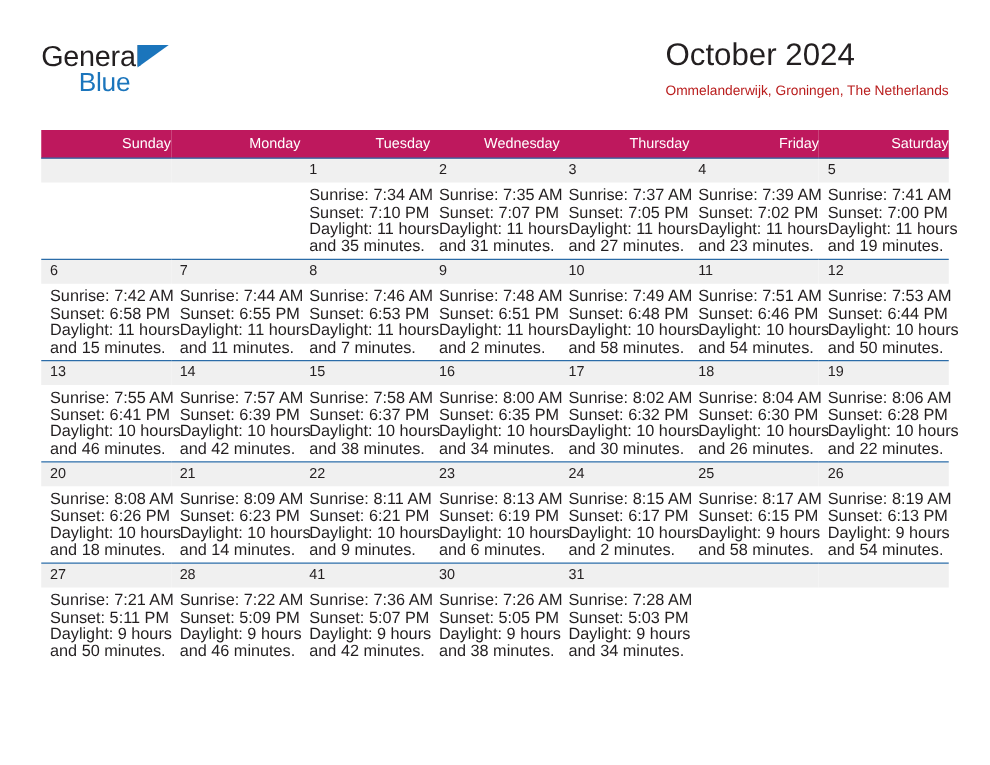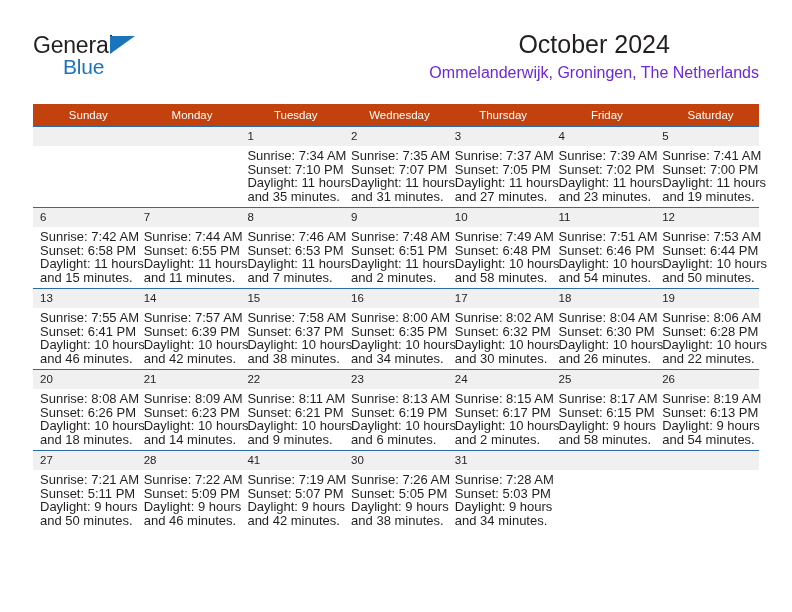--- a/index.html
+++ b/index.html
@@ -61,51 +61,51 @@
     font-size: 21px;
     letter-spacing: -0.2px;
     color: #1b75bc;
     line-height: 26px;
   }
 
   .title-wrap {
     position: absolute;
     right: 0;
     top: 0;
-    text-align: center;
+    text-align: left;
   }
   .cal-title {
     font-size: 25px;
     color: #231f20;
     line-height: 32px;
     white-space: nowrap;
   }
   .cal-subtitle {
-    font-size: 16px;
-    color: #6d28d9;
+    font-size: 11px;
+    color: #b91c1c;
     line-height: 20px;
     margin-top: 3px;
     white-space: nowrap;
   }
 
   
   .calendar {
     position: absolute;
     left: 33px;
     top: 104px;
     width: 726px;
     border-collapse: collapse;
     table-layout: fixed;
   }
   .calendar th {
-    background: #c2410c;
+    background: #be185d;
     color: #ffffff;
     font-size: 11.5px;
     font-weight: normal;
-    text-align: center;
+    text-align: right;
     padding: 5px 0 5px 7px;
     height: 12px;
     border: none;
   }
   .calendar td {
     vertical-align: top;
     padding: 0;
     border: none;
     border-top: 1px solid #2b6ca8;
     height: 80px;
@@ -437,21 +437,21 @@
             <div class="cellbody">
               <div>Sunrise: 7:22 AM</div>
               <div>Sunset: 5:09 PM</div>
               <div>Daylight: 9 hours</div>
               <div>and 46 minutes.</div>
             </div>
           </td>
           <td>
             <div class="daynum">41</div>
             <div class="cellbody">
-              <div>Sunrise: 7:19 AM</div>
+              <div>Sunrise: 7:36 AM</div>
               <div>Sunset: 5:07 PM</div>
               <div>Daylight: 9 hours</div>
               <div>and 42 minutes.</div>
             </div>
           </td>
           <td>
             <div class="daynum">30</div>
             <div class="cellbody">
               <div>Sunrise: 7:26 AM</div>
               <div>Sunset: 5:05 PM</div>

